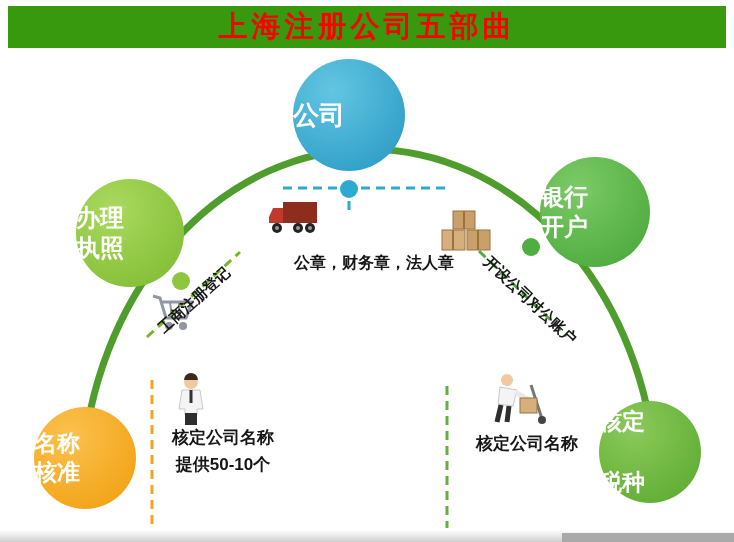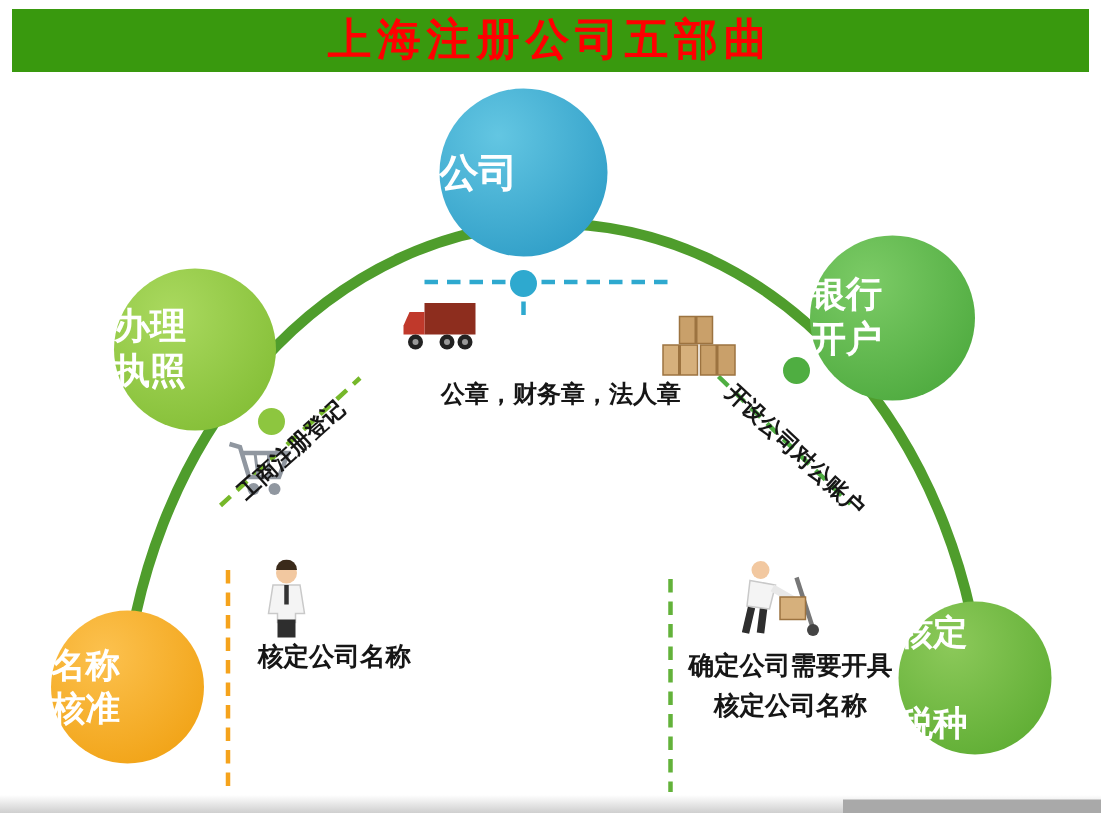--- a/index.html
+++ b/index.html
@@ -147,23 +147,23 @@
     <rect x="30" y="27" width="17" height="15" fill="#d6b07c" stroke="#9c7340"></rect>
     <circle cx="52" cy="49" r="4" fill="#444444"></circle>
   </svg>
 
   <div class="ann ann-seal-detail">公章，财务章，法人章</div>
   <div class="ann ann-register">工商注册登记</div>
   <div class="ann ann-bank">开设公司对公账户</div>
 
   <div class="ann-block ann-name">
     <div>核定公司名称</div>
+    <div>提供50-10个</div>
   </div>
 
   <div class="ann-block ann-tax">
-    <div>确定公司需要开具</div>
     <div>核定公司名称</div>
   </div>
 
   <div class="bottom-fade"></div>
   <div class="corner-strip"></div>
 
 </div>
 
 </body></html>

